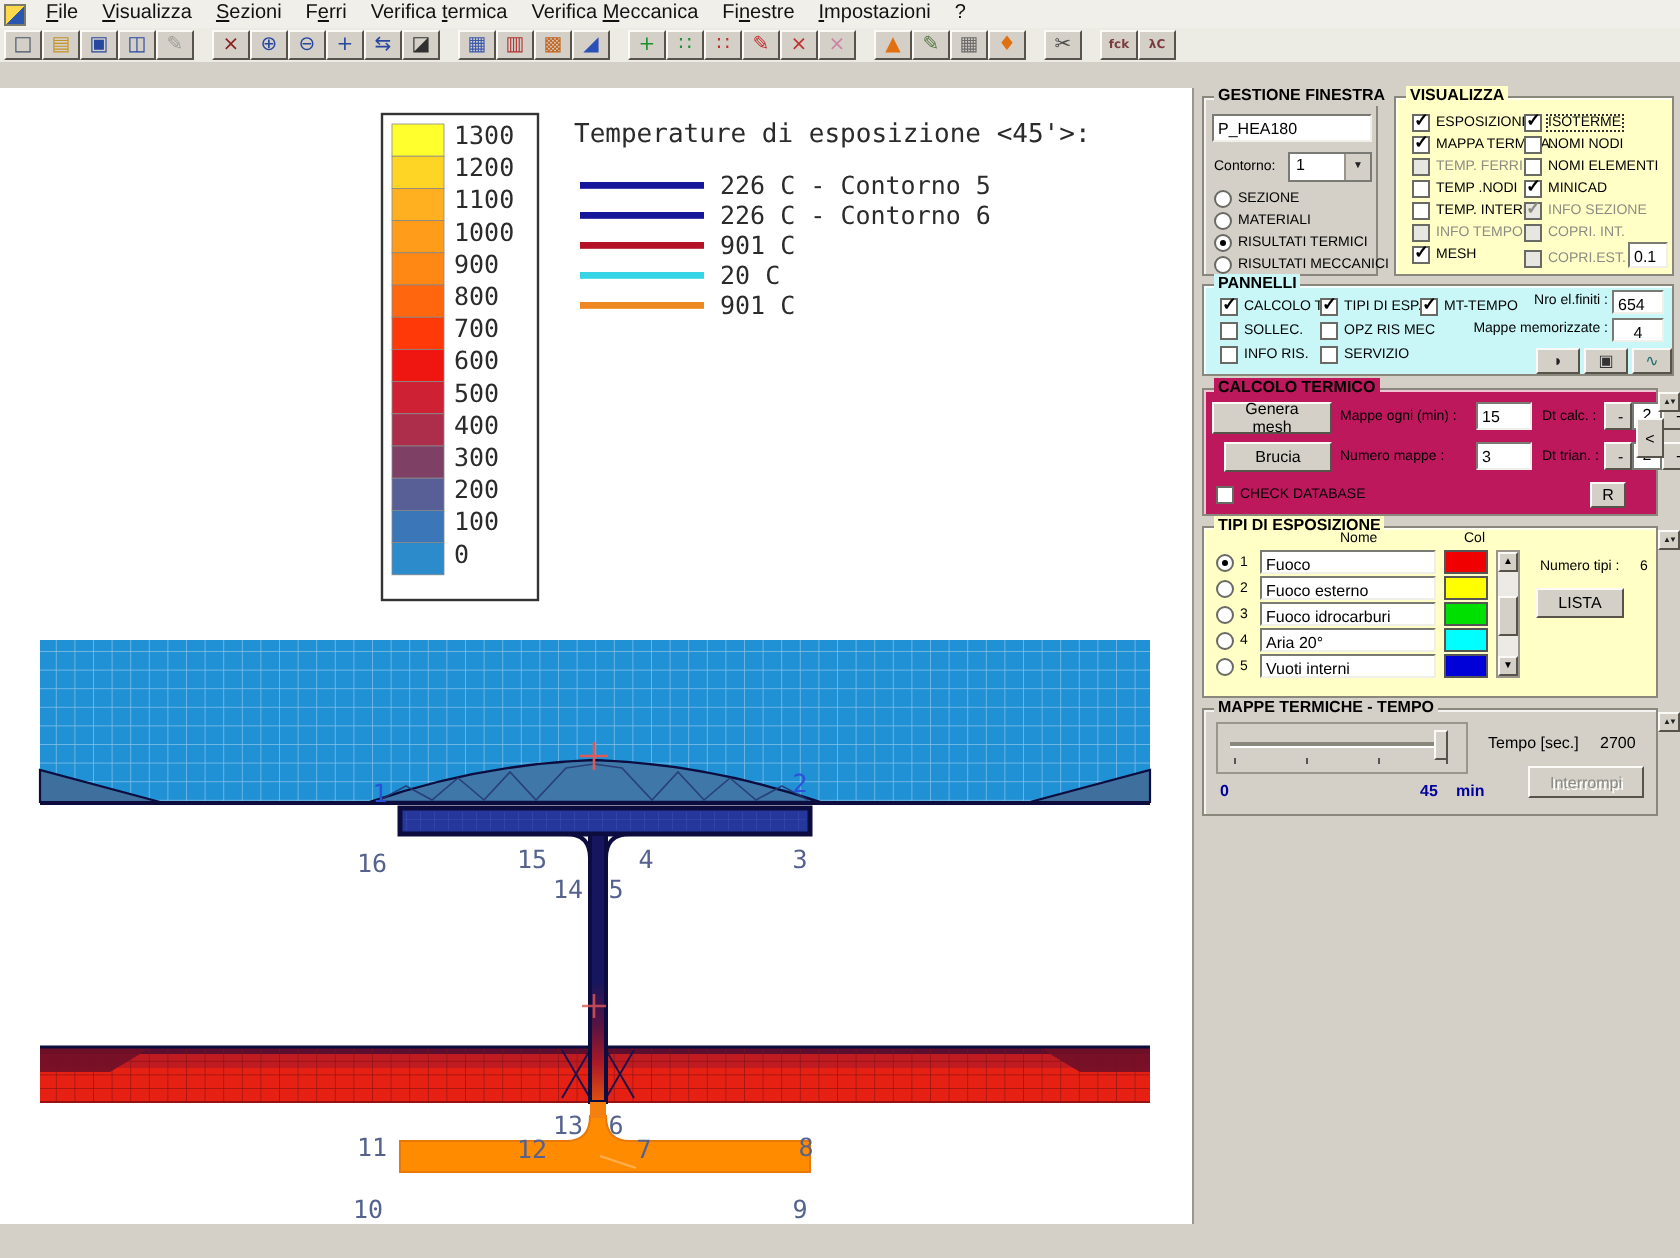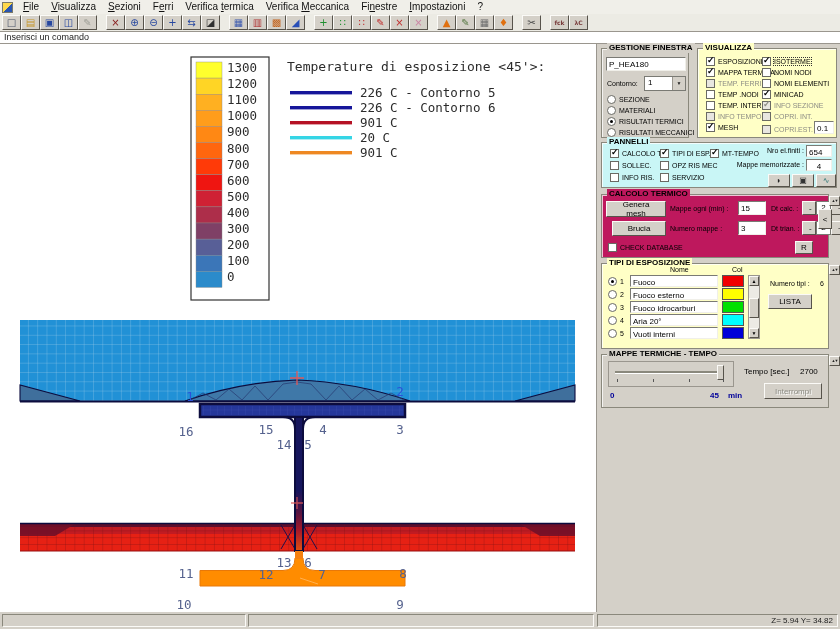--- a/index.html
+++ b/index.html
@@ -199,23 +199,20 @@
       <div class="tgroup">
         <button class="tbtn small">
           <span style="color: rgb(122, 60, 60);">fck</span>
         </button>
         <button class="tbtn small">
           <span style="color: rgb(122, 60, 60);">λC</span>
         </button>
       </div>
     </div>
 
-  <div class="cmdbar">
-    <span>Inserisci un comando</span>
-  </div>
 
   <div class="canvas">
   <svg width="596" height="568" viewBox="0 44 596 568">
     <defs>
       <pattern id="gridBlue" width="9.3" height="9.3" patternUnits="userSpaceOnUse">
         <path d="M9.3 0H0V9.3" fill="none" stroke="#a8d2ec" stroke-width="0.7" opacity="0.75"></path>
       </pattern>
       <pattern id="gridRed" width="9.3" height="6.8" patternUnits="userSpaceOnUse">
         <path d="M9.3 0H0V6.8" fill="none" stroke="#7c1012" stroke-width="0.7" opacity="0.8"></path>
       </pattern>
@@ -602,21 +599,14 @@
       <span class="bluelab" style="left:126px;top:36px;">min</span>
       <span class="lab" style="left:142px;top:12px;font-size:8px;">Tempo [sec.]</span>
       <span class="lab" style="left:198px;top:12px;font-size:8px;">2700</span>
       <button class="btn dis" style="left:162px;top:28px;width:58px;height:16px;">
         <span>Interrompi</span>
         </button>
     </div>
     <div class="collapse" style="left:232px;top:312px;">▲▼</div>
   </div>
 
-  <div class="statusbar">
-    <div class="sseg" style="left:2px;width:244px;"></div>
-    <div class="sseg" style="left:248px;width:346px;"></div>
-    <div class="sseg coords" style="left:597px;width:241px;">
-      <span>Z= 5.94 Y= 34.82</span>
-    </div>
-  </div>
 
 </div>
 
 </body></html>

